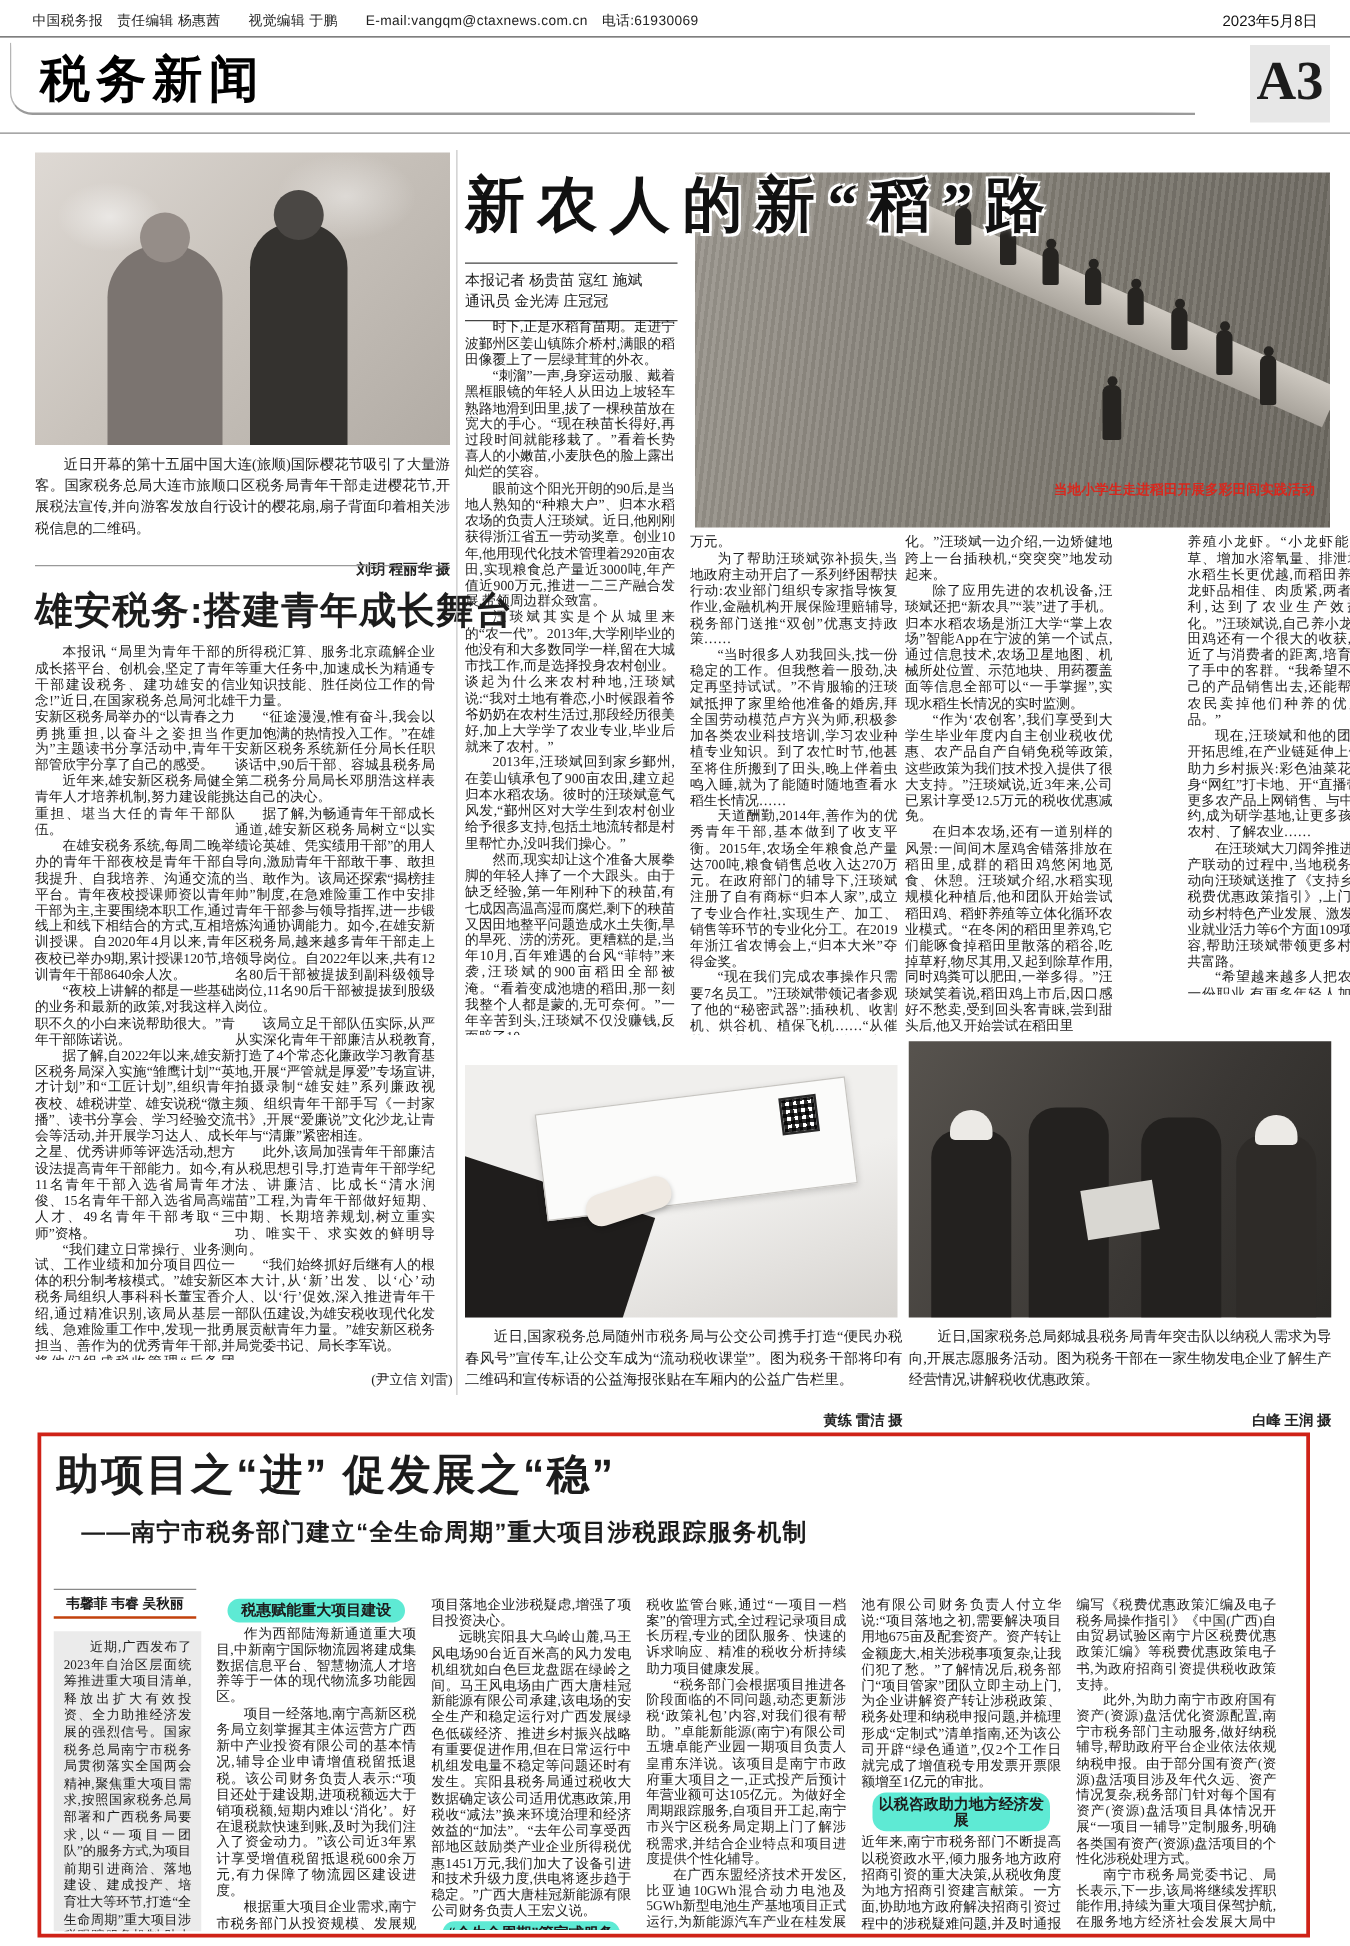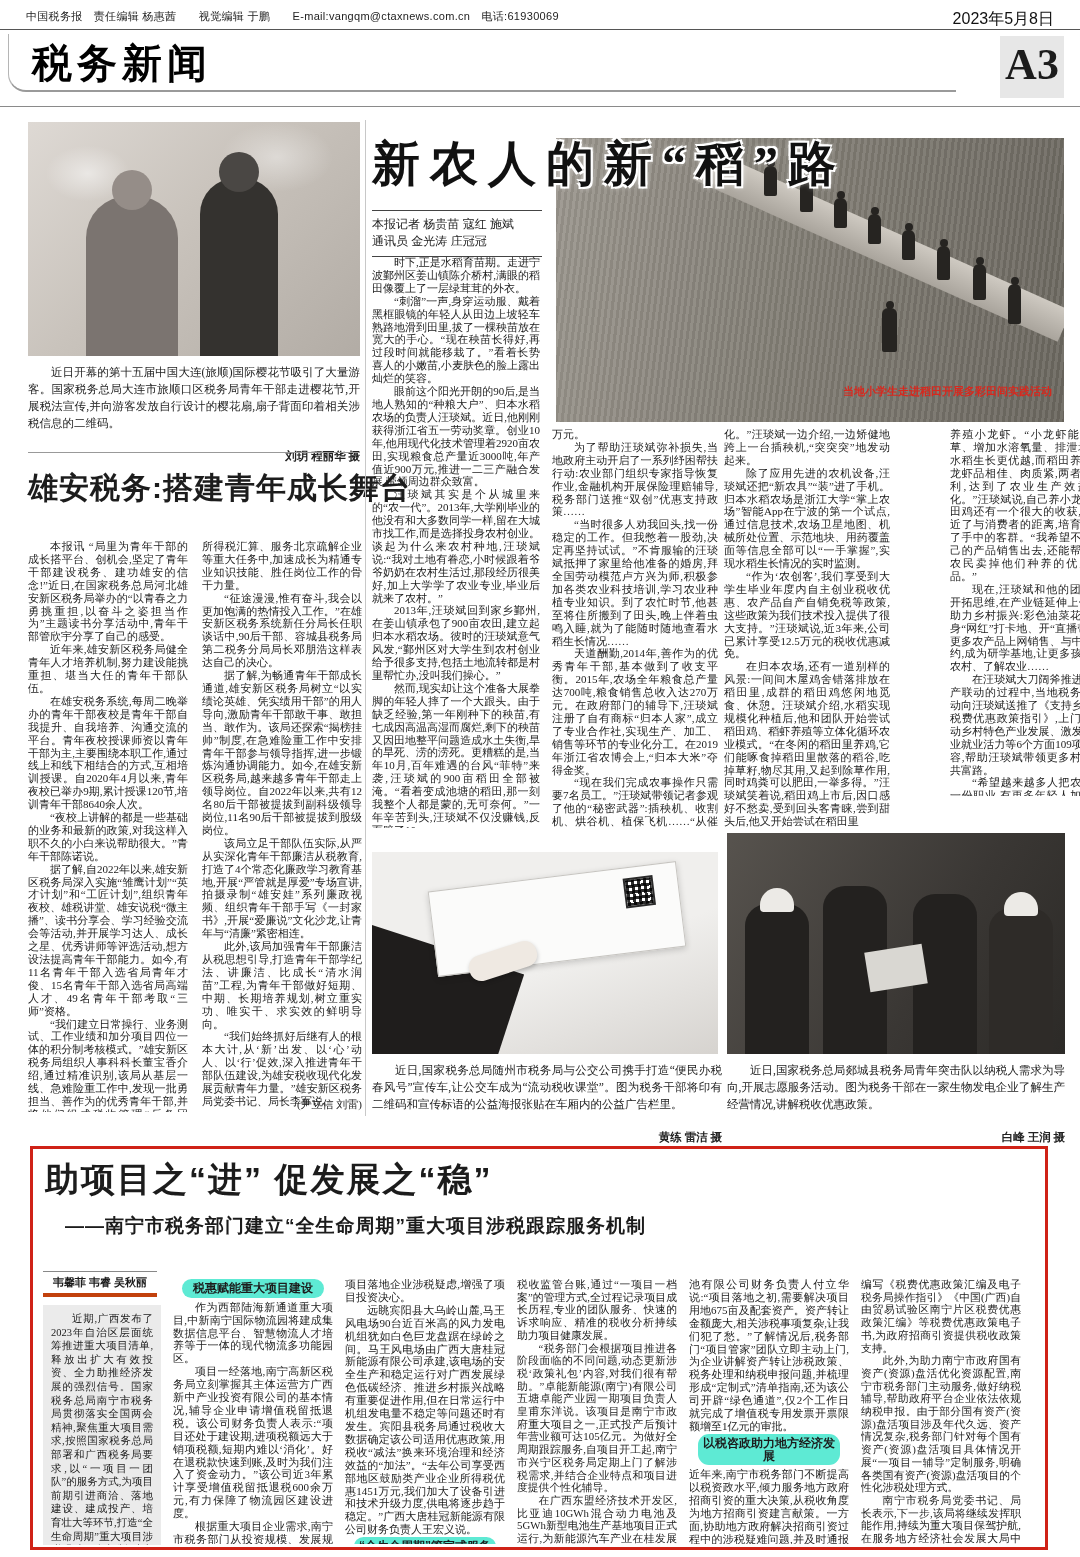--- a/index.html
+++ b/index.html
@@ -7,21 +7,21 @@
   #page {
     position:relative; width:1080px; height:1557px; margin:0 auto;
     background:#ffffff; overflow:hidden;
     font-family:"Liberation Serif","DejaVu Serif",serif; color:#1c1c1c;
   }
   .abs { position:absolute; }
   .sans { font-family:"Liberation Sans","DejaVu Sans",sans-serif; }
 
   
   .masthead-left { left:26px; top:9px; font-size:11px; color:#222; letter-spacing:.3px; }
-  .masthead-date { right:26px; top:9px; font-size:16px; color:#111; }
+  .masthead-date { right:26px; top:9px; font-size:12px; color:#111; }
   .rule-top { left:0; top:29px; width:1080px; height:1px; background:#555; }
   .section-tab { left:8px; top:34px; width:948px; height:58px;
     border-left:1px solid #b5b5b5; border-bottom:2px solid #9a9a9a;
     border-bottom-left-radius:18px; }
   .section-title { left:32px; top:36px; font-size:40px; font-weight:bold; letter-spacing:5px; color:#000; }
   .page-badge { left:1000px; top:36px; width:64px; height:62px; background:#e7e7e7;
     font-size:44px; font-weight:bold; text-align:center; line-height:58px; }
   .rule-section { left:0; top:106px; width:1080px; height:1px; background:#8a8a8a; }
 
   
@@ -45,21 +45,21 @@
   .cherry-fig2 { position:absolute; left:172px; top:56px; width:78px; height:178px;
     background:#34322f; border-radius:36px 36px 0 0; }
   .cherry-fig1::before, .cherry-fig2::before { content:""; position:absolute; left:50%; top:-26px;
     transform:translateX(-50%); width:40px; height:40px; border-radius:50%; background:#8d8residual; }
   .cherry-fig1::before { background:#958d88; }
   .cherry-fig2::before { background:#4a4744; }
 
   
   .rule-left { left:28px; top:452px; width:332px; }
   .xiongan-title { left:28px; top:468px; font-size:30px; font-weight:bold; letter-spacing:1px; }
-  .xiongan-cols { left:28px; top:540px; width:334px; height:572px; display:flex; gap:14px; }
+  .xiongan-cols { left:28px; top:516px; width:334px; height:572px; display:flex; }
   .xiongan-cols .col { width:160px; height:572px; }
   .signoff { text-align:right; margin-top:2px; }
 
   .vrule-mid { left:365px; top:120px; width:1px; height:996px; background:#c8c8c8; }
 
   
   .rice-photo { left:556px; top:138px; width:508px; height:284px;
     background:
       repeating-linear-gradient(97deg, rgba(255,255,255,.07) 0 3px, rgba(0,0,0,.05) 3px 6px),
       linear-gradient(100deg,#9b968e,#827e75 45%,#6b675f);
@@ -113,21 +113,21 @@
     transform:rotate(-9deg); }
 
   .cap-bus { left:372px; top:1062px; width:350px; }
   .cap-visit { left:727px; top:1062px; width:338px; }
 
   
   .nanning { left:30px; top:1146px; width:1018px; height:404px; border:3px solid #cf2217; background:#fff; }
   .nn-title { position:absolute; left:12px; top:8px; font-size:34px; font-weight:bold; letter-spacing:2px; }
   .nn-sub { position:absolute; left:32px; top:64px; font-size:19px; font-weight:bold; letter-spacing:1px; }
   .nn-byline { position:absolute; left:10px; top:122px; width:114px; border-top:1px solid #888;
-    border-bottom:4px solid #c2410c; padding:3px 0; font-size:11px; font-weight:bold; text-align:center; }
+    border-bottom:2px solid #c2410c; padding:3px 0; font-size:11px; font-weight:bold; text-align:center; }
   .nn-lead { position:absolute; left:10px; top:156px; width:118px; height:240px; background:#ebebeb;
     padding:7px 8px; font-size:10.5px; line-height:13.6px; text-align:justify; overflow:hidden; }
   .nn-lead p { text-indent:2em; }
   .nn-col { position:absolute; top:129px; width:160px; height:266px; font-size:10.8px; line-height:12.7px; }
   .nn-c2 { left:140px; } .nn-c3 { left:312px; } .nn-c4 { left:484px; } .nn-c5 { left:656px; } .nn-c6 { left:828px; }
   .pill { display:block; margin:1px auto 3px auto; width:142px; background:#5eead4; border-radius:11px;
     padding:3px 0; font-size:12px; font-weight:bold; text-align:center;
     font-family:"Liberation Sans","DejaVu Sans",sans-serif; }
 </style>
 </head>

